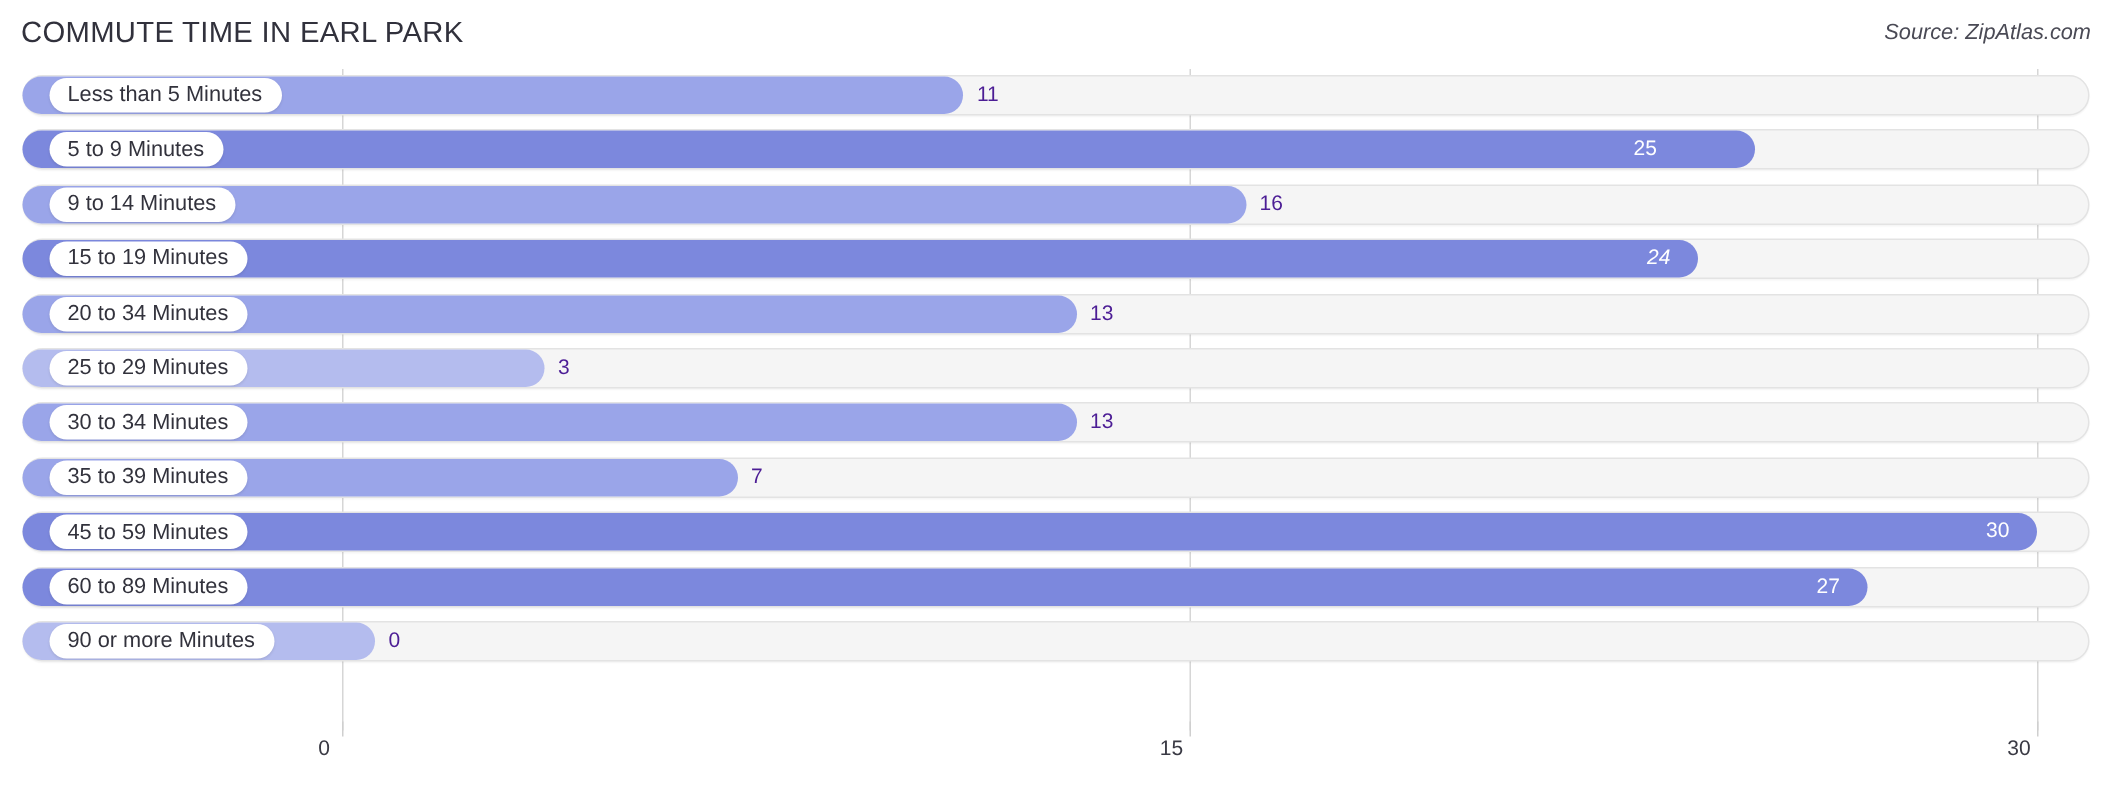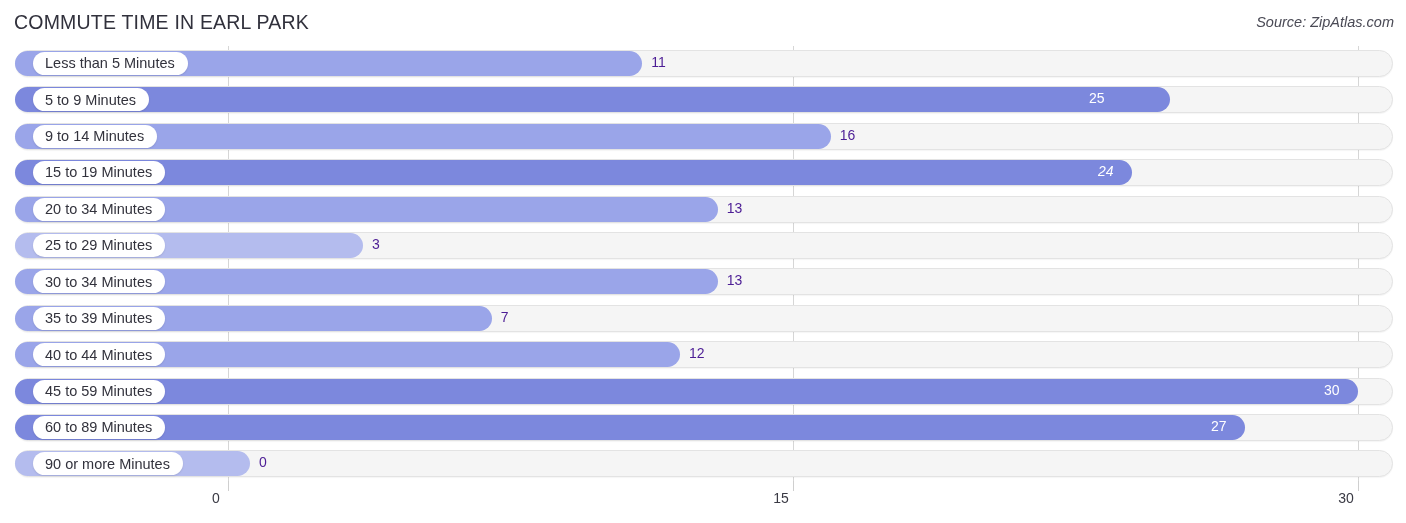--- a/index.html
+++ b/index.html
@@ -235,28 +235,20 @@
         <div class="row">
           <div class="track" style="width: 1378px;"></div>
           <div class="bar light" style="width: 476.667px;"></div>
           <div class="cat-pill">
             <span class="cat-label">35 to 39 Minutes</span>
           </div>
           <div class="val-out" style="left: 500.667px;">7</div>
         </div>
         <div class="row">
           <div class="track" style="width: 1378px;"></div>
-          <div class="bar light" style="width: 665px;"></div>
-          <div class="cat-pill">
-            <span class="cat-label">40 to 44 Minutes</span>
-          </div>
-          <div class="val-out" style="left: 689px;">12</div>
-        </div>
-        <div class="row">
-          <div class="track" style="width: 1378px;"></div>
           <div class="bar dark" style="width: 1343px;"></div>
           <div class="cat-pill">
             <span class="cat-label">45 to 59 Minutes</span>
           </div>
           <div class="val-in" style="left: 1324px;">30</div>
         </div>
         <div class="row">
           <div class="track" style="width: 1378px;"></div>
           <div class="bar dark" style="width: 1230px;"></div>
           <div class="cat-pill">

